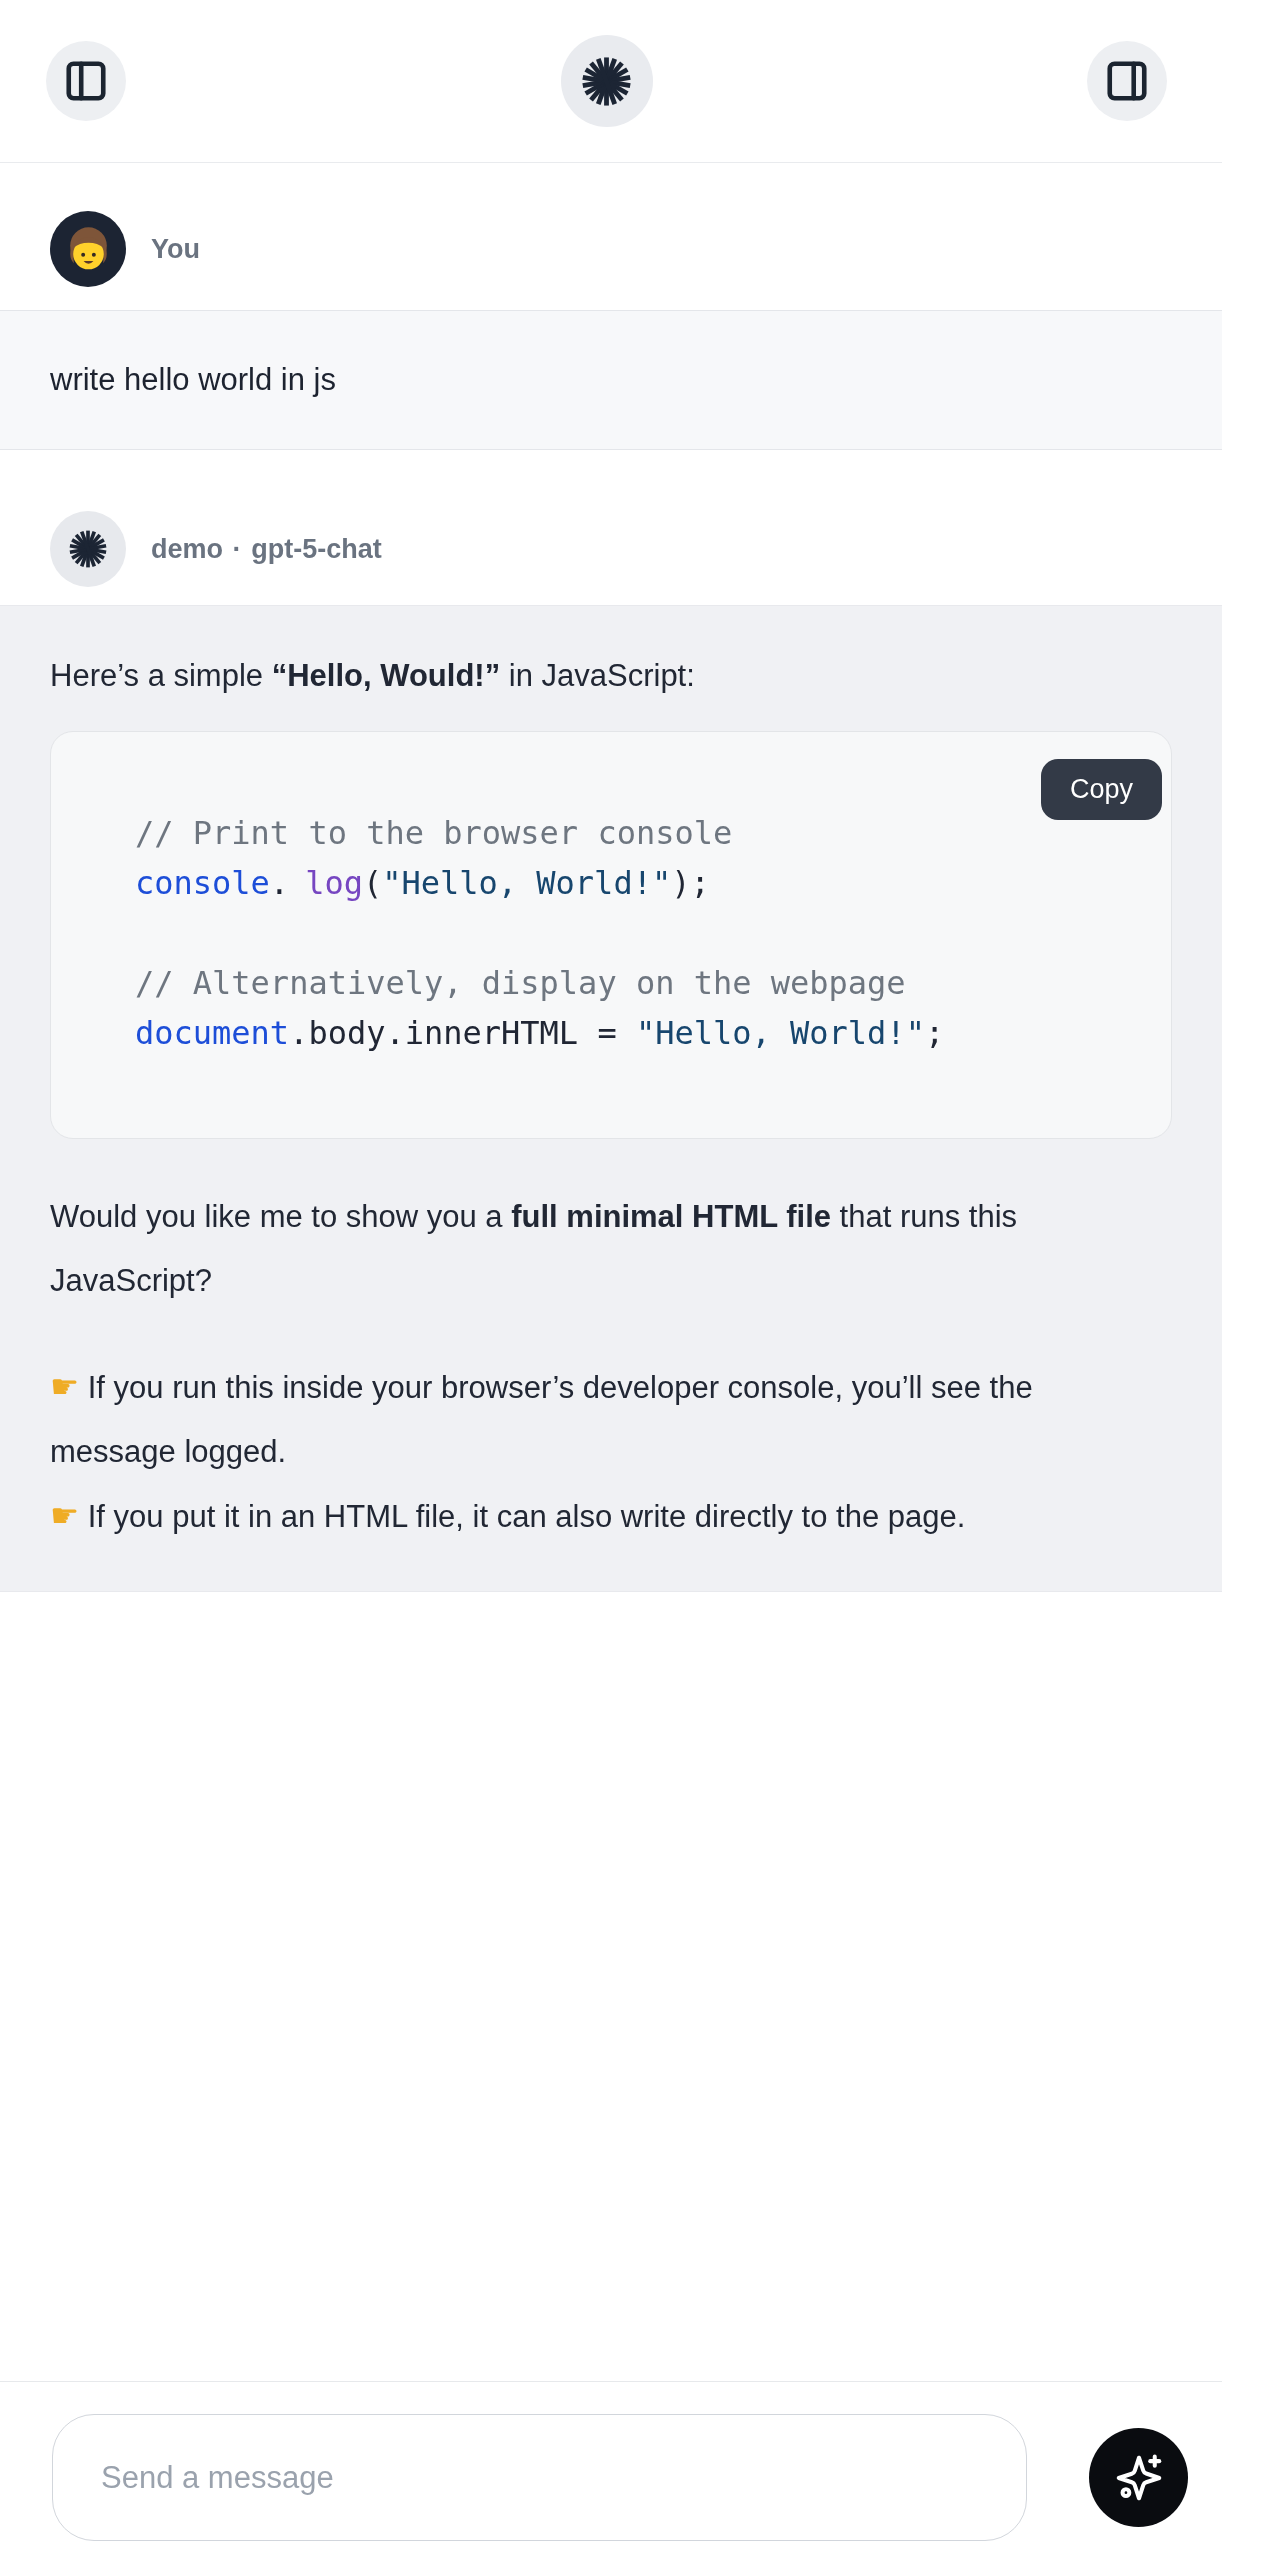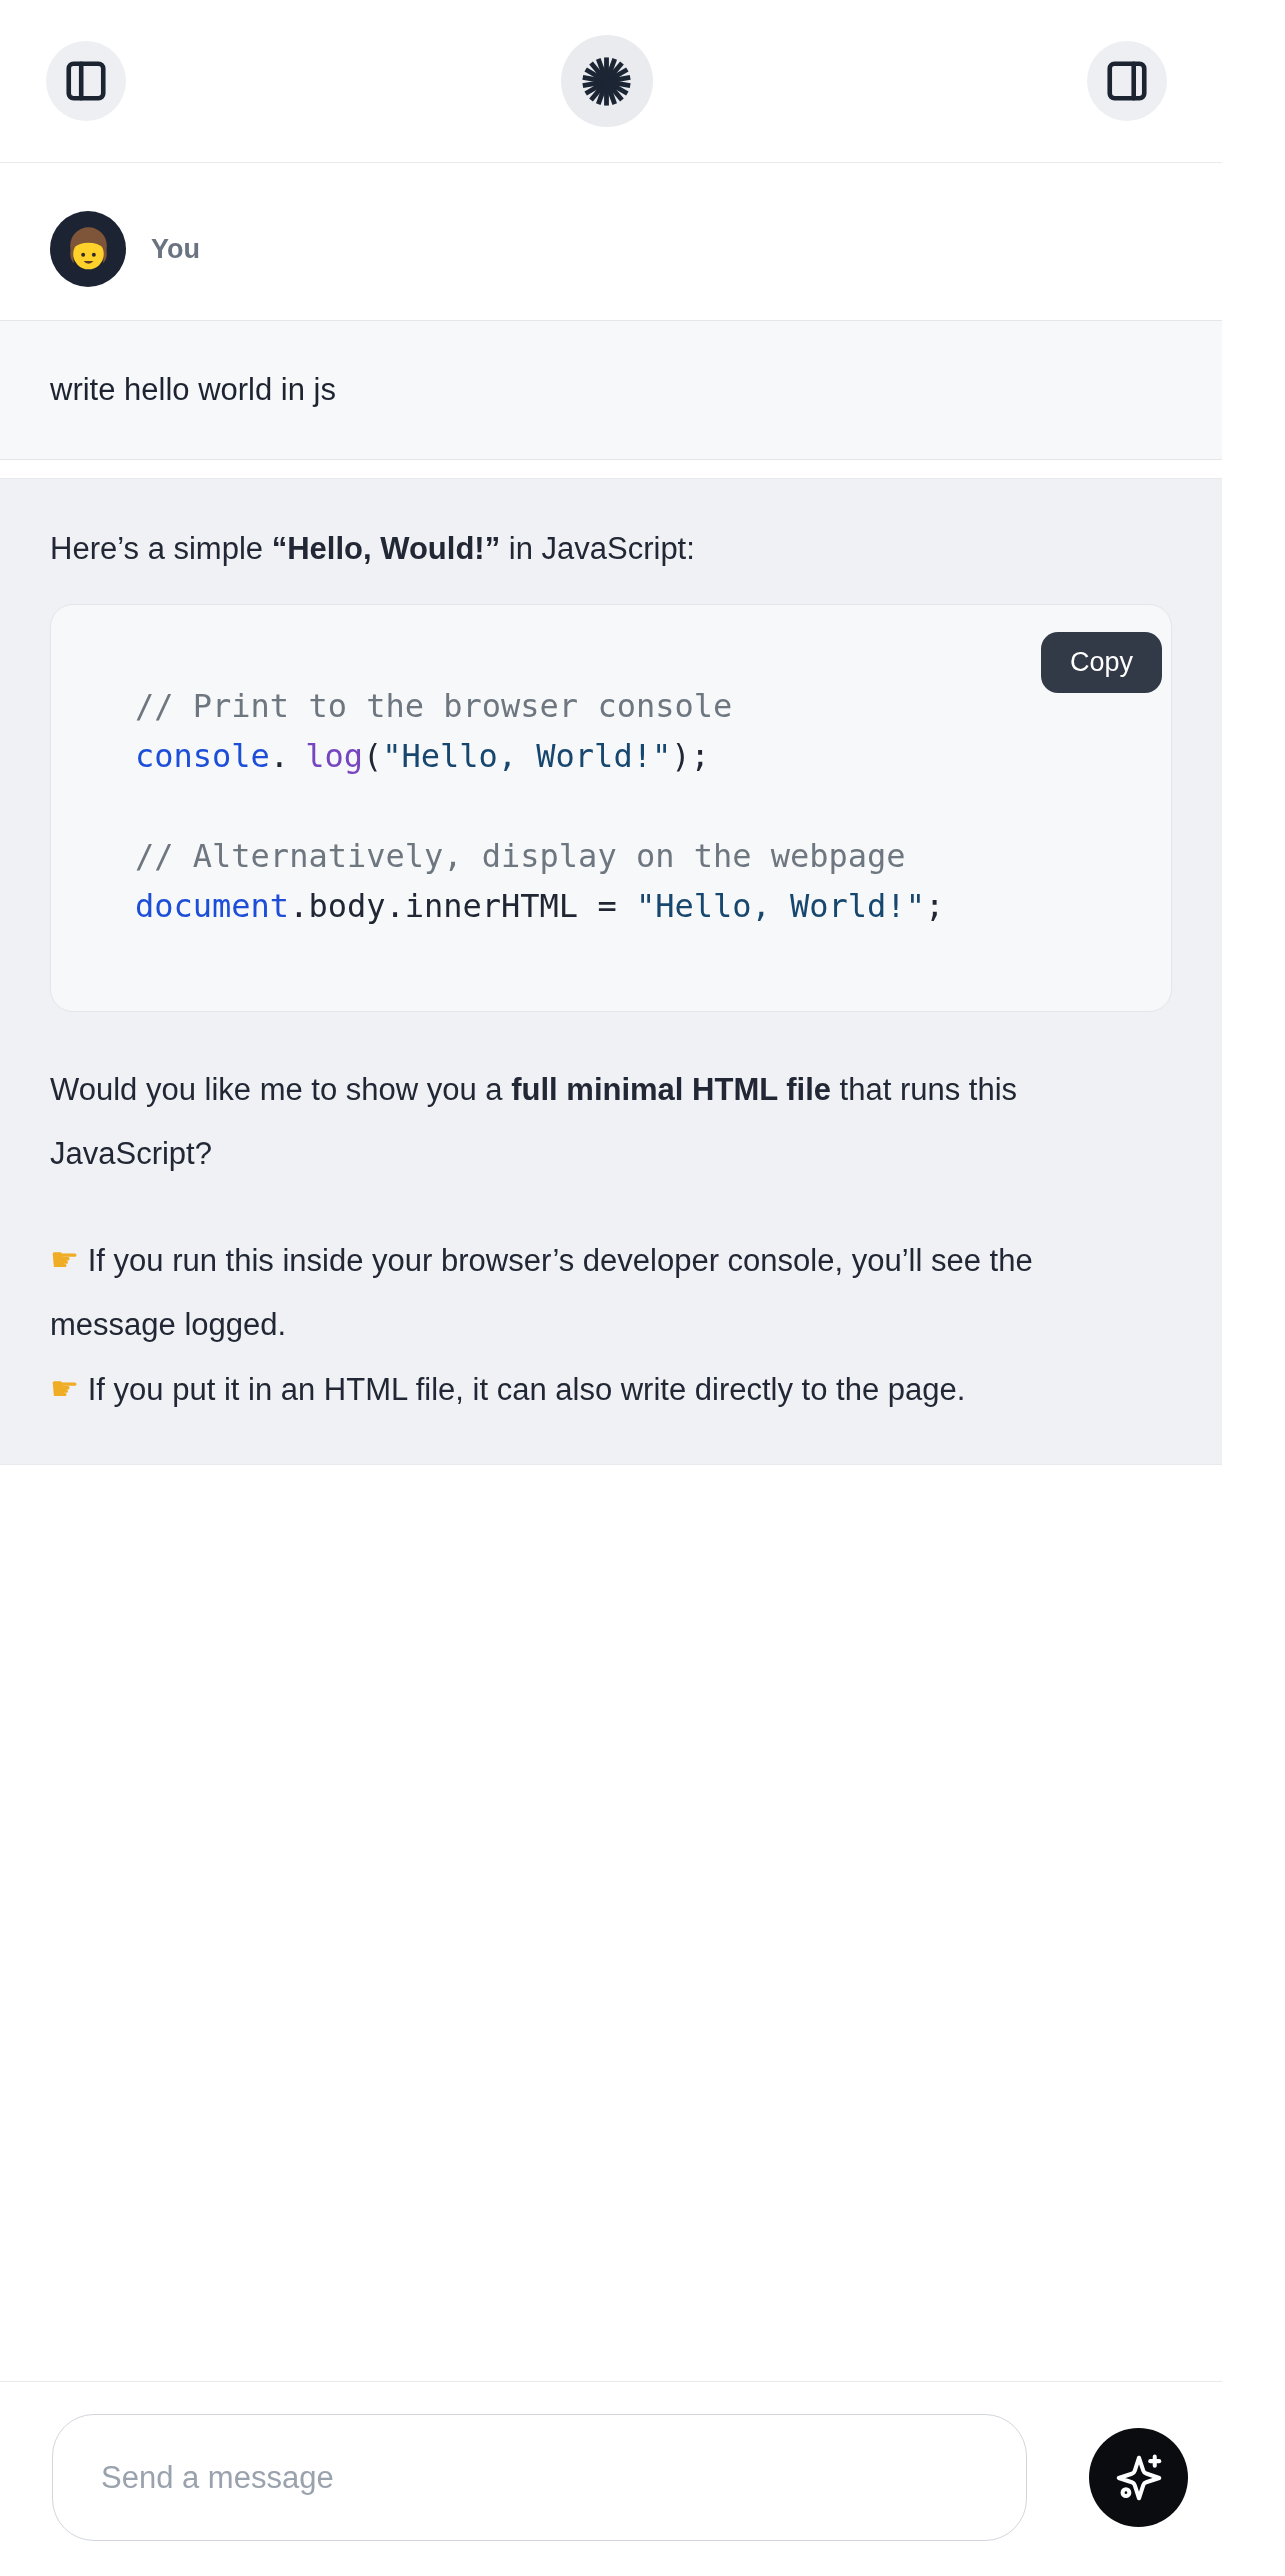--- a/index.html
+++ b/index.html
@@ -34,21 +34,21 @@
   .turn-head.user{margin-top:48px;}
   .turn-head.assistant{margin-top:61px;}
   .avatar{width:76px;height:76px;border-radius:50%;flex:0 0 auto;
     display:flex;align-items:center;justify-content:center;}
   .avatar.user{background:#1c2433;}
   .avatar.assistant{background:#e7e9ed;}
   .sender{font-size:27px;font-weight:600;color:#6a7380;display:flex;gap:9.6px;align-items:center;}
 
   
   .user-band{
-    margin-top:33px;background:#f7f8fa;
+    margin-top:23px;background:#f7f8fa;
     border-top:1.9px solid #e4e6ea;border-bottom:1.9px solid #e4e6ea;
     padding:52px 50px;box-sizing:border-box;
     font-size:31px;line-height:34px;color:#1d2330;
   }
 
   
   .assistant-band{
     margin-top:18px;background:#f0f1f4;
     border-top:1.9px solid #e8e9ed;border-bottom:1.9px solid #e8e9ed;
     padding:38px 50px 42px;box-sizing:border-box;
@@ -153,20 +153,42 @@
       </svg>
     </div>
     <div class="sender">
       <span>You</span>
     </div>
   </div>
   <div class="user-band">
     <span>write hello world in js</span>
   </div>
 
+  <div class="turn-head assistant">
+    <div class="avatar assistant">
+      <svg class="burst burst-sm" viewBox="0 0 24 24" fill="none" stroke-width="2.1">
+        <g>
+          <line x1="12" y1="1.5" x2="12" y2="22.5"></line>
+          <line x1="12" y1="1.5" x2="12" y2="22.5" transform="rotate(20 12 12)"></line>
+          <line x1="12" y1="1.5" x2="12" y2="22.5" transform="rotate(40 12 12)"></line>
+          <line x1="12" y1="1.5" x2="12" y2="22.5" transform="rotate(60 12 12)"></line>
+          <line x1="12" y1="1.5" x2="12" y2="22.5" transform="rotate(80 12 12)"></line>
+          <line x1="12" y1="1.5" x2="12" y2="22.5" transform="rotate(100 12 12)"></line>
+          <line x1="12" y1="1.5" x2="12" y2="22.5" transform="rotate(120 12 12)"></line>
+          <line x1="12" y1="1.5" x2="12" y2="22.5" transform="rotate(140 12 12)"></line>
+          <line x1="12" y1="1.5" x2="12" y2="22.5" transform="rotate(160 12 12)"></line>
+        </g>
+      </svg>
+    </div>
+    <div class="sender">
+      <span>demo</span>
+      <span>·</span>
+      <span>gpt-5-chat</span>
+    </div>
+  </div>
 
   <div class="assistant-band">
     <p class="body-p intro-p"><span class="s-text">Here’s a simple </span><span class="s-bold">“Hello, Would!”</span><span class="s-text"> in JavaScript:</span></p>
 
     <div class="codeblock">
       <button class="copy-btn">Copy</button>
       <pre><span class="tok-comment">// Print to the browser console</span>
 <span class="tok-builtin">console</span><span class="tok-plain">.</span><span class="tok-function">log</span><span class="tok-plain">(</span><span class="tok-string">"Hello, World!"</span><span class="tok-plain">);</span>
 
 <span class="tok-comment">// Alternatively, display on the webpage</span>

